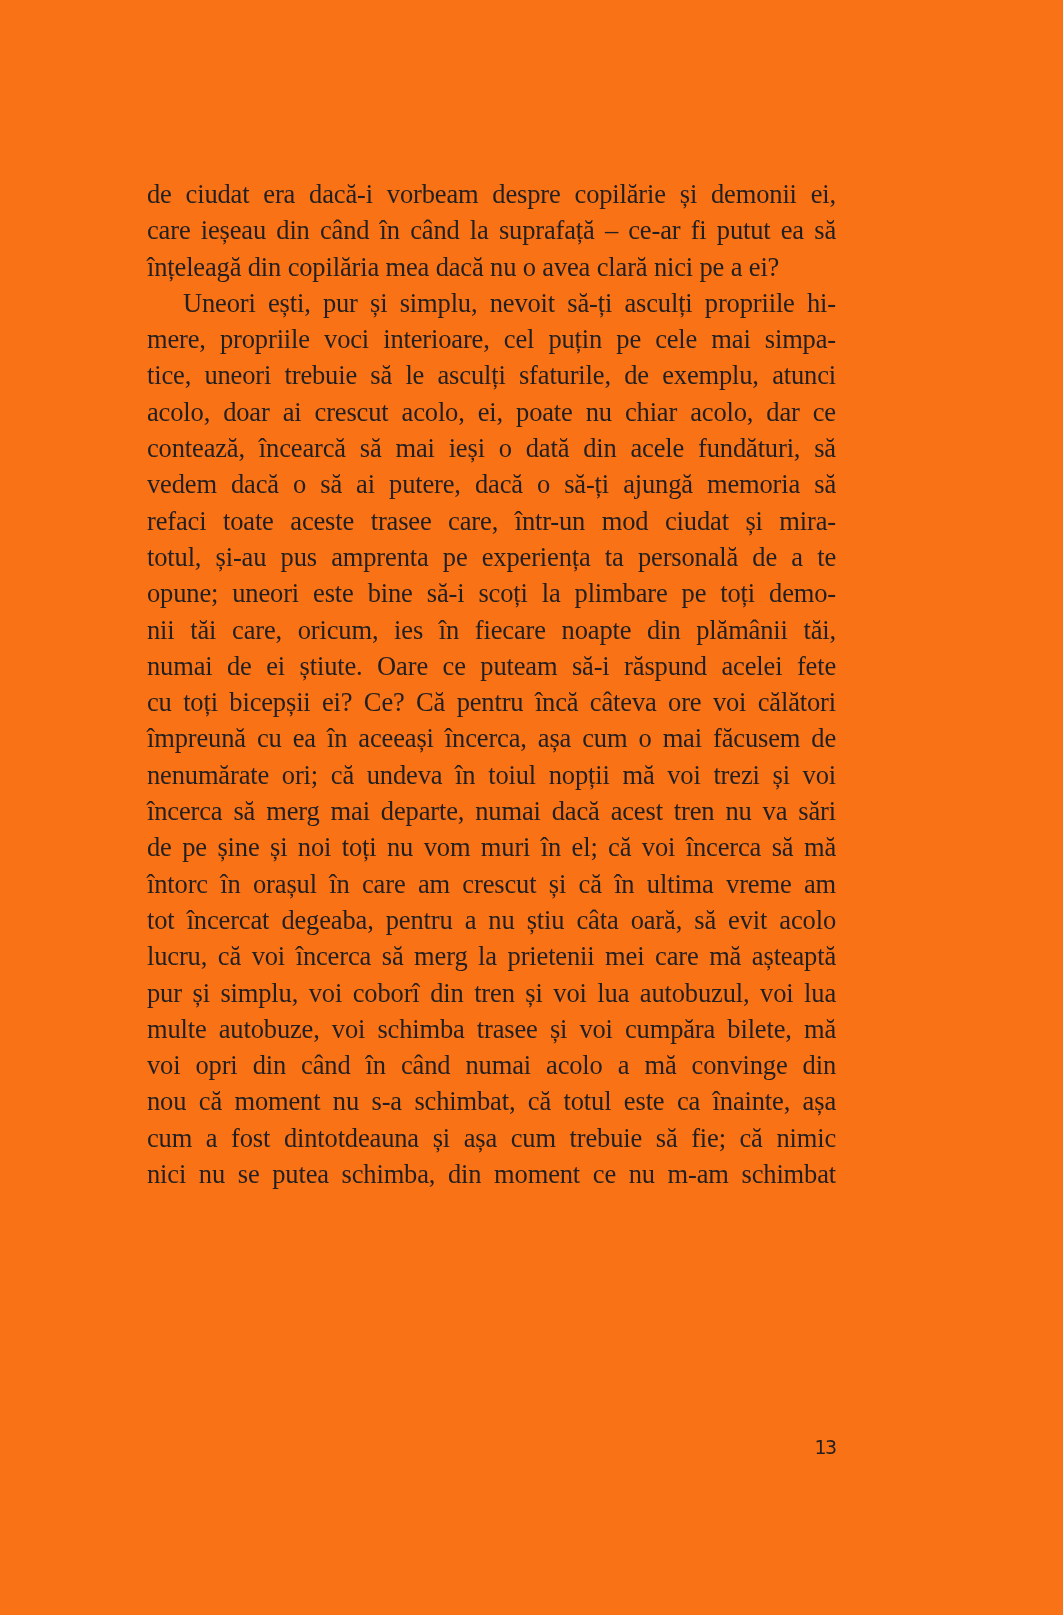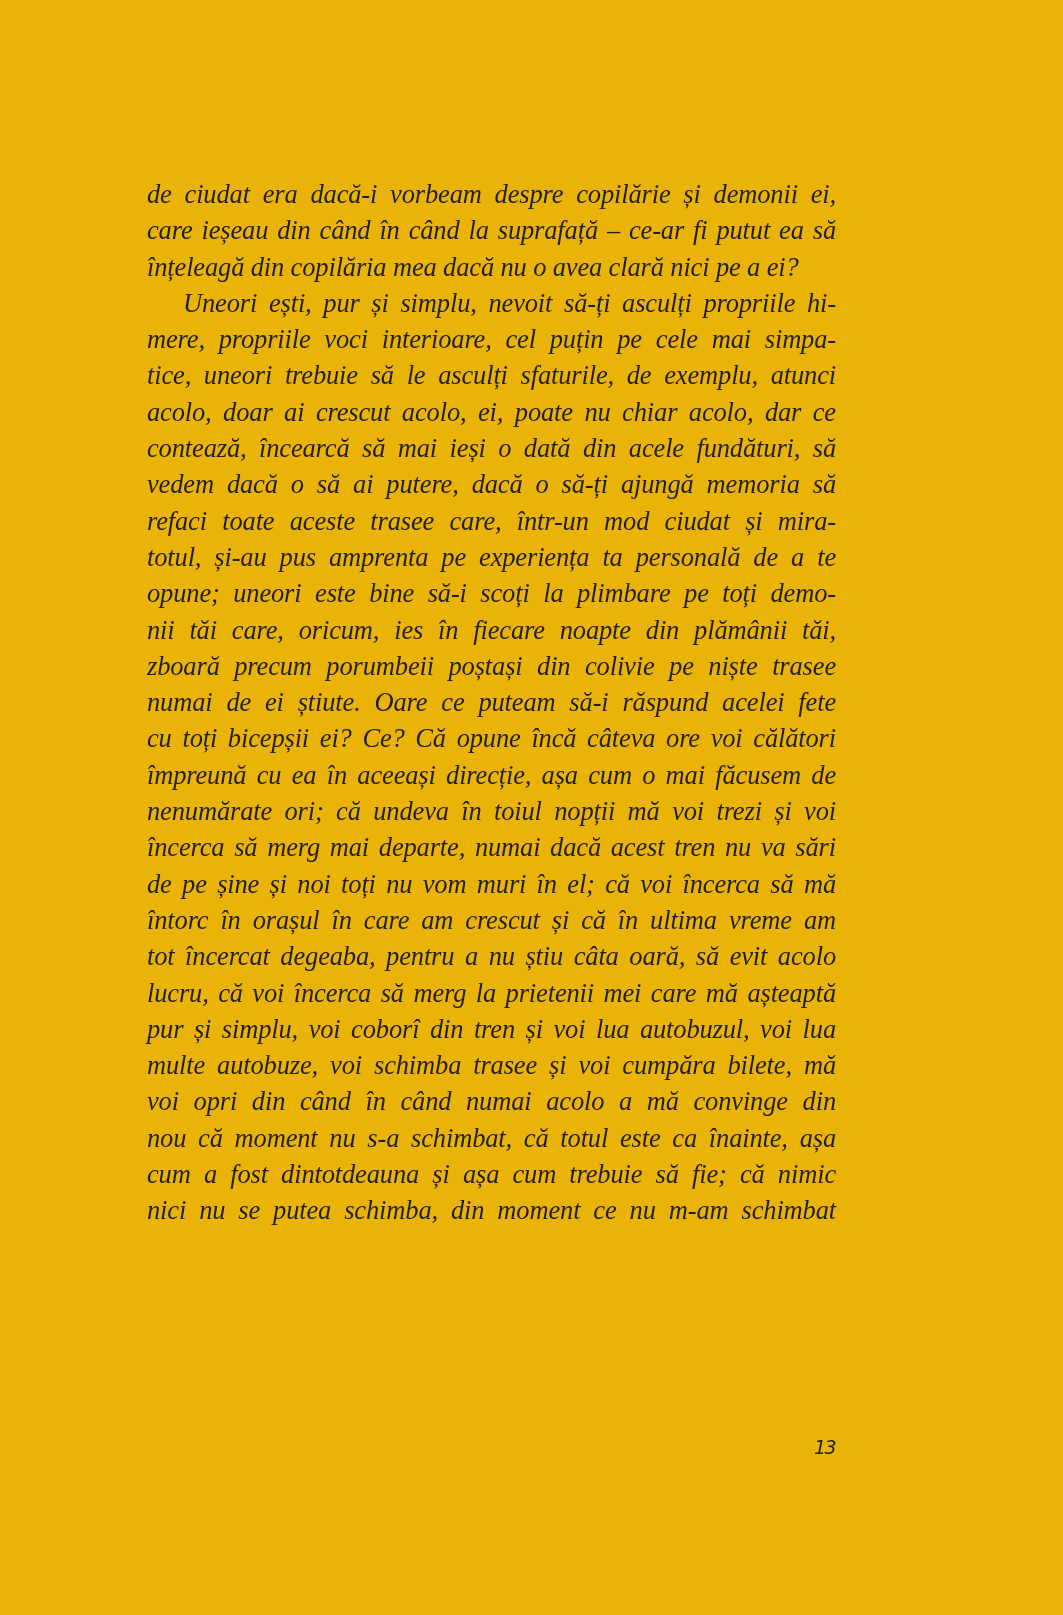--- a/index.html
+++ b/index.html
@@ -13,22 +13,21 @@
     position: relative;
     overflow: hidden;
     font-family: "Liberation Serif", "DejaVu Serif", serif;
     color: #231f20;
   }
   .page {
     position: absolute;
     left: 0; top: 0;
     width: 1063px;
     height: 1615px;
-    background: #eab308;
-    font-style: italic;
+    background: #f97316;
   }
   .text-block {
     position: absolute;
     left: 147px;
     top: 176px;
     width: 689px;
   }
   .line {
     display: block;
     height: 36.3px;
@@ -43,21 +42,21 @@
     text-align-last: left;
   }
   .line.indent {
     padding-left: 36px;
   }
   .page-number {
     position: absolute;
     left: 814px;
     top: 1436px;
     width: 22px;
-    text-align: left;
+    text-align: center;
     font-family: "DejaVu Sans", "Liberation Sans", sans-serif;
     font-size: 19px;
     letter-spacing: -1.5px;
     color: #231f20;
   }
 </style>
 </head>
 <body>
 
 <div class="page">
@@ -68,24 +67,23 @@
     <span class="line indent">Uneori ești, pur și simplu, nevoit să-ți asculți propriile hi-</span>
     <span class="line">mere, propriile voci interioare, cel puțin pe cele mai simpa-</span>
     <span class="line">tice, uneori trebuie să le asculți sfaturile, de exemplu, atunci</span>
     <span class="line">acolo, doar ai crescut acolo, ei, poate nu chiar acolo, dar ce</span>
     <span class="line">contează, încearcă să mai ieși o dată din acele fundături, să</span>
     <span class="line">vedem dacă o să ai putere, dacă o să-ți ajungă memoria să</span>
     <span class="line">refaci toate aceste trasee care, într-un mod ciudat și mira-</span>
     <span class="line">totul, și-au pus amprenta pe experiența ta personală de a te</span>
     <span class="line">opune; uneori este bine să-i scoți la plimbare pe toți demo-</span>
     <span class="line">nii tăi care, oricum, ies în fiecare noapte din plămânii tăi,</span>
-    <span class="line">zboară precum porumbeii poștași din colivie pe niște trasee</span>
     <span class="line">numai de ei știute. Oare ce puteam să-i răspund acelei fete</span>
-    <span class="line">cu toți bicepșii ei? Ce? Că opune încă câteva ore voi călători</span>
-    <span class="line">împreună cu ea în aceeași direcție, așa cum o mai făcusem de</span>
+    <span class="line">cu toți bicepșii ei? Ce? Că pentru încă câteva ore voi călători</span>
+    <span class="line">împreună cu ea în aceeași încerca, așa cum o mai făcusem de</span>
     <span class="line">nenumărate ori; că undeva în toiul nopții mă voi trezi și voi</span>
     <span class="line">încerca să merg mai departe, numai dacă acest tren nu va sări</span>
     <span class="line">de pe șine și noi toți nu vom muri în el; că voi încerca să mă</span>
     <span class="line">întorc în orașul în care am crescut și că în ultima vreme am</span>
     <span class="line">tot încercat degeaba, pentru a nu știu câta oară, să evit acolo</span>
     <span class="line">lucru, că voi încerca să merg la prietenii mei care mă așteaptă</span>
     <span class="line">pur și simplu, voi coborî din tren și voi lua autobuzul, voi lua</span>
     <span class="line">multe autobuze, voi schimba trasee și voi cumpăra bilete, mă</span>
     <span class="line">voi opri din când în când numai acolo a mă convinge din</span>
     <span class="line">nou că moment nu s-a schimbat, că totul este ca înainte, așa</span>

